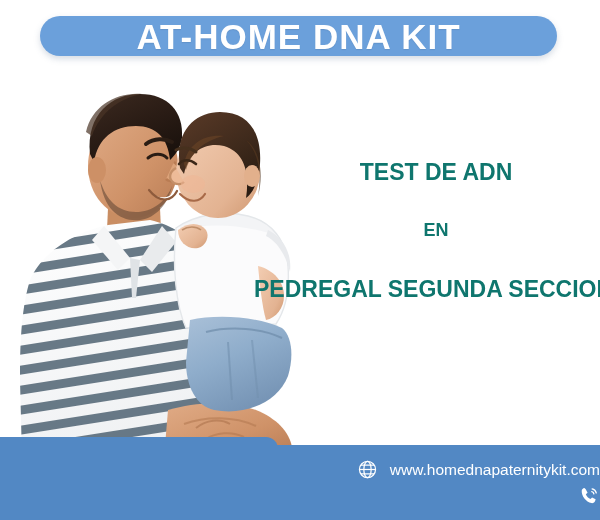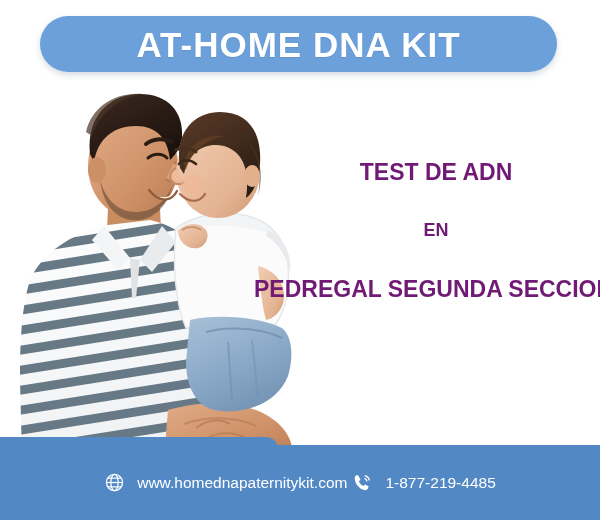--- a/index.html
+++ b/index.html
@@ -19,21 +19,21 @@
     background: #ffffff;
     overflow: hidden;
   }
 
   
   .header-pill {
     position: absolute;
     left: 40px;
     top: 16px;
     width: 517px;
-    height: 56px;
+    height: 40px;
     background: #6ba0db;
     border-radius: 28px;
     box-shadow: 0 3px 6px rgba(120,140,165,0.30);
     display: flex;
     align-items: center;
     justify-content: center;
   }
   .header-pill-text {
     color: #ffffff;
     font-size: 35px;
@@ -63,21 +63,21 @@
 
   
   .headline-block {
     position: absolute;
     left: 272px;
     top: 160px;
     width: 328px;
     text-align: center;
   }
   .headline-line {
-    color: #701a75;
+    color: #0f766e;
     font-weight: bold;
     white-space: nowrap;
     line-height: 1.05;
   }
   .line-1 { font-size: 23px; }
   .line-2 { font-size: 18px; margin-top: 37px; }
   .line-3 {
     font-size: 23px;
     margin-top: 37px;
     
@@ -102,23 +102,23 @@
     height: 75px;
     background: #5288c4;
   }
   .footer-rows {
     position: absolute;
     left: 0;
     top: 445px;
     width: 600px;
     height: 75px;
     display: flex;
-    flex-direction: row;
+    flex-direction: column;
     justify-content: center;
-    align-items: center;
+    align-items: flex-end;
     gap: 5px;
   }
   .footer-row {
     display: flex;
     align-items: center;
     justify-content: center;
   }
   .contact-item {
     display: flex;
     align-items: center;
@@ -333,19 +333,18 @@
             <path d="M6.2 3.4 C 4.6 3.6, 3.2 5.0, 3.1 6.7
                      C 2.8 12.6, 8.0 19.6, 14.2 20.7
                      C 16.2 21.0, 18.0 19.8, 18.5 18.1
                      L19.0 16.4 L14.9 14.2 L13.2 16.1
                      C 10.8 15.0, 8.7 12.9, 7.8 10.5
                      L9.8 8.9 L7.7 4.8 Z" fill="#ffffff"></path>
             <path d="M15.0 4.4 C 17.4 4.9, 19.2 6.7, 19.7 9.1" stroke="#ffffff" stroke-width="1.5" fill="none" stroke-linecap="round"></path>
             <path d="M14.6 7.6 C 15.9 7.9, 16.8 8.8, 17.0 10.1" stroke="#ffffff" stroke-width="1.5" fill="none" stroke-linecap="round"></path>
           </svg>
         </span>
-        <span class="contact-text">1-877-219-4485</span>
       </div>
 
     </div>
   </div>
 
 </div>
 
 </body></html>

